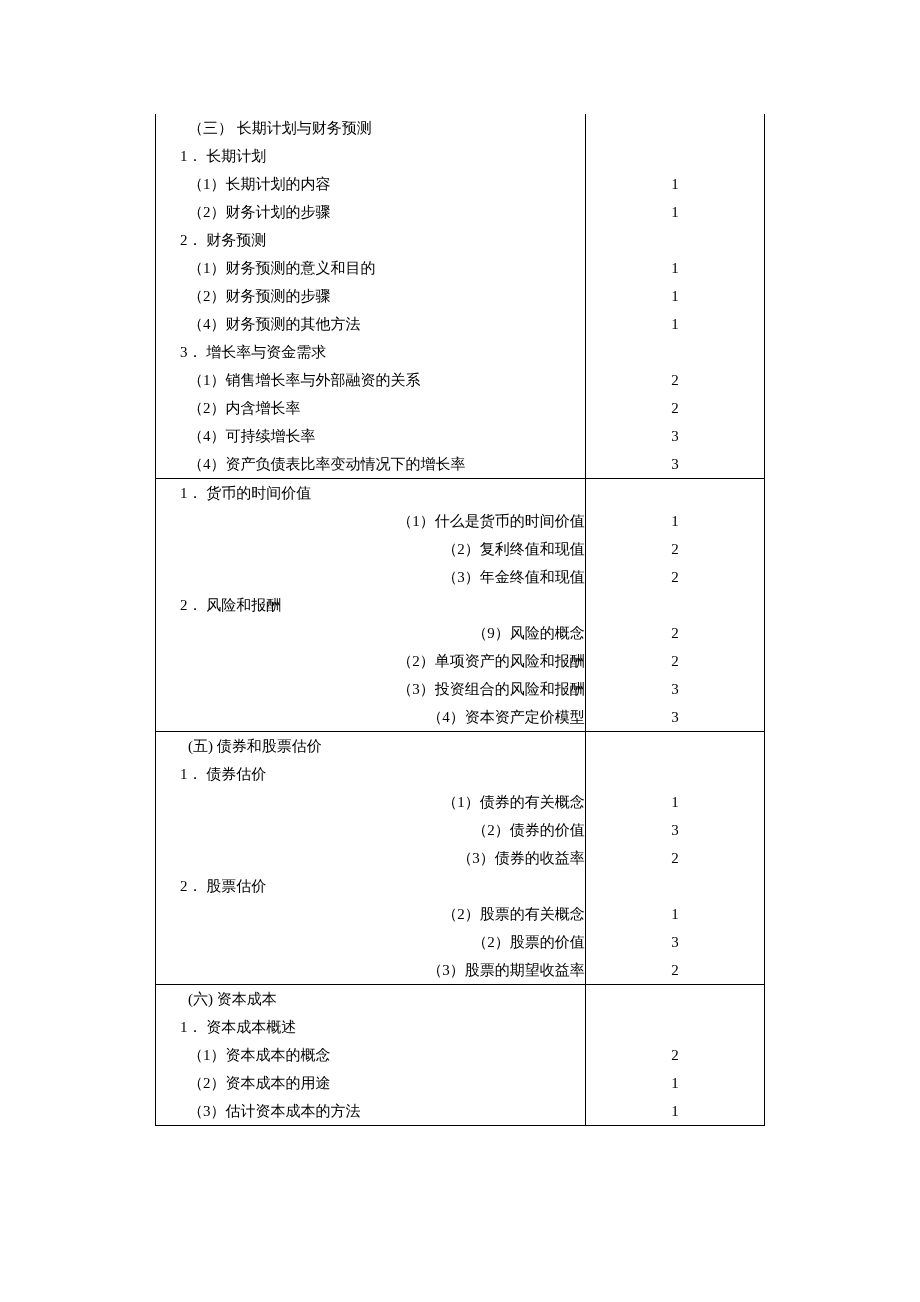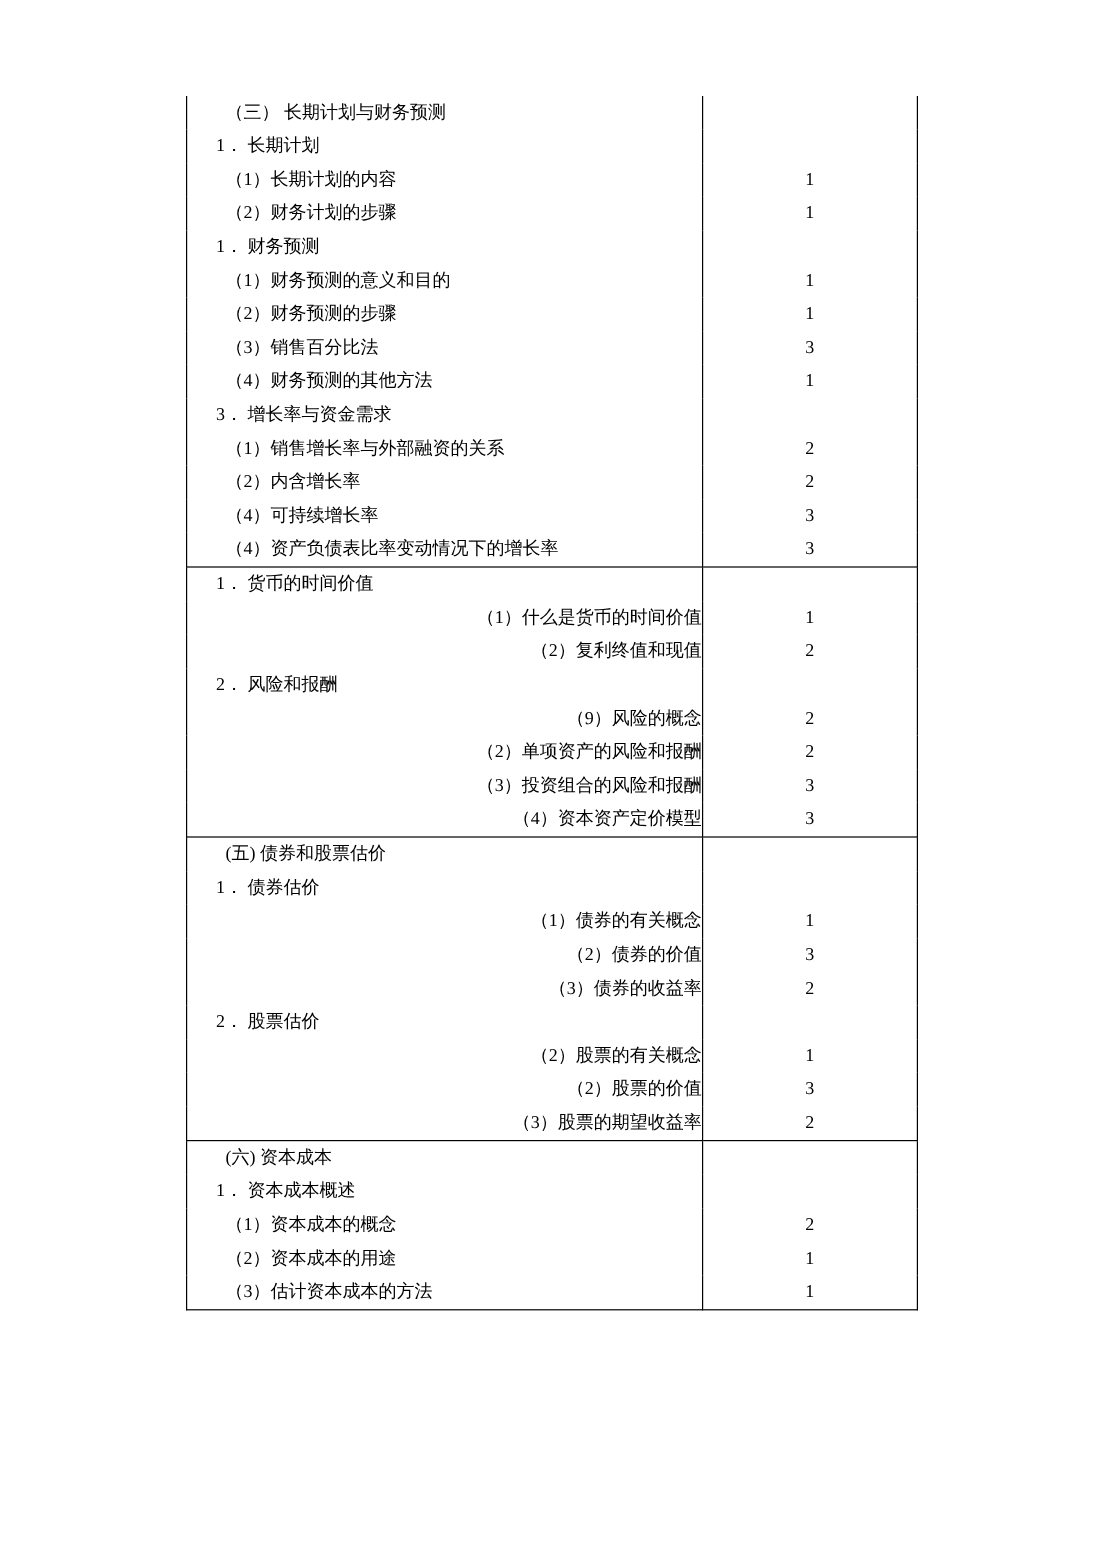--- a/index.html
+++ b/index.html
@@ -8,21 +8,21 @@
     background: #fff;
     font-family: "SimSun", "宋体", serif;
     font-size: 15px;
     color: #000;
     width: 920px;
   }
   .page {
     width: 920px;
     min-height: 1302px;
     position: relative;
-    padding-top: 80px;
+    padding-top: 114px;
     box-sizing: border-box;
   }
   table.outline {
     border-collapse: collapse;
     margin-left: 155px;
     width: 610px;
   }
   table.outline td {
     border-left: 1px solid #000;
     border-right: 1px solid #000;
@@ -81,21 +81,21 @@
         <tr>
           <td class="col-topic">
             <div class="row pad-h2">（2）财务计划的步骤</div>
           </td>
           <td class="col-num">
             <div class="row num">1</div>
           </td>
         </tr>
         <tr>
           <td class="col-topic">
-            <div class="row pad-h1">1．  财务预测</div>
+            <div class="row pad-h1">2．  财务预测</div>
           </td>
           <td class="col-num">
             <div class="row num"></div>
           </td>
         </tr>
         <tr>
           <td class="col-topic">
             <div class="row pad-h2">（1）财务预测的意义和目的</div>
           </td>
           <td class="col-num">
@@ -105,28 +105,20 @@
         <tr>
           <td class="col-topic">
             <div class="row pad-h2">（2）财务预测的步骤</div>
           </td>
           <td class="col-num">
             <div class="row num">1</div>
           </td>
         </tr>
         <tr>
           <td class="col-topic">
-            <div class="row pad-h2">（3）销售百分比法</div>
-          </td>
-          <td class="col-num">
-            <div class="row num">3</div>
-          </td>
-        </tr>
-        <tr>
-          <td class="col-topic">
             <div class="row pad-h2">（4）财务预测的其他方法</div>
           </td>
           <td class="col-num">
             <div class="row num">1</div>
           </td>
         </tr>
         <tr>
           <td class="col-topic">
             <div class="row pad-h1">3．  增长率与资金需求</div>
           </td>
@@ -178,20 +170,28 @@
           <td class="col-topic">
             <div class="row pad-h3">（1）什么是货币的时间价值</div>
           </td>
           <td class="col-num">
             <div class="row num">1</div>
           </td>
         </tr>
         <tr>
           <td class="col-topic">
             <div class="row pad-h3">（2）复利终值和现值</div>
+          </td>
+          <td class="col-num">
+            <div class="row num">2</div>
+          </td>
+        </tr>
+        <tr>
+          <td class="col-topic">
+            <div class="row pad-h3">（3）年金终值和现值</div>
           </td>
           <td class="col-num">
             <div class="row num">2</div>
           </td>
         </tr>
         <tr>
           <td class="col-topic">
             <div class="row pad-h1">2．  风险和报酬</div>
           </td>
           <td class="col-num">

